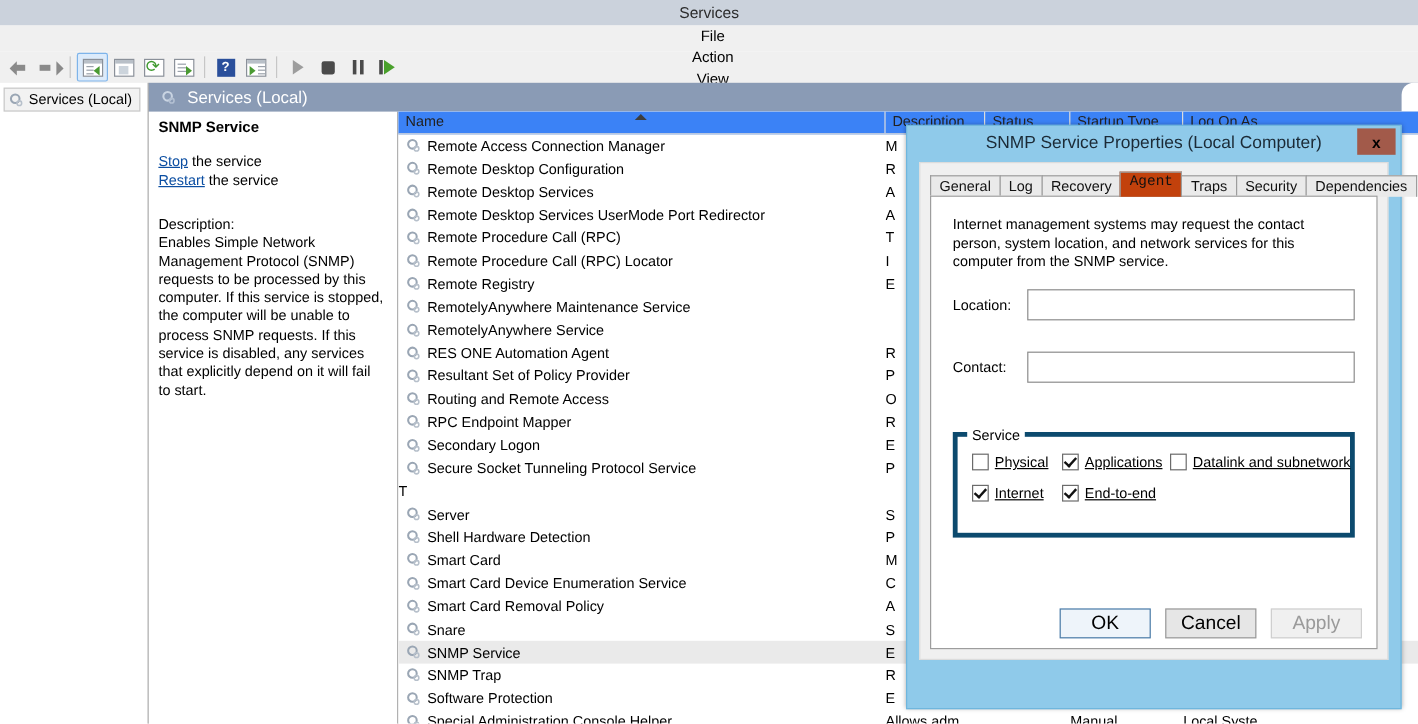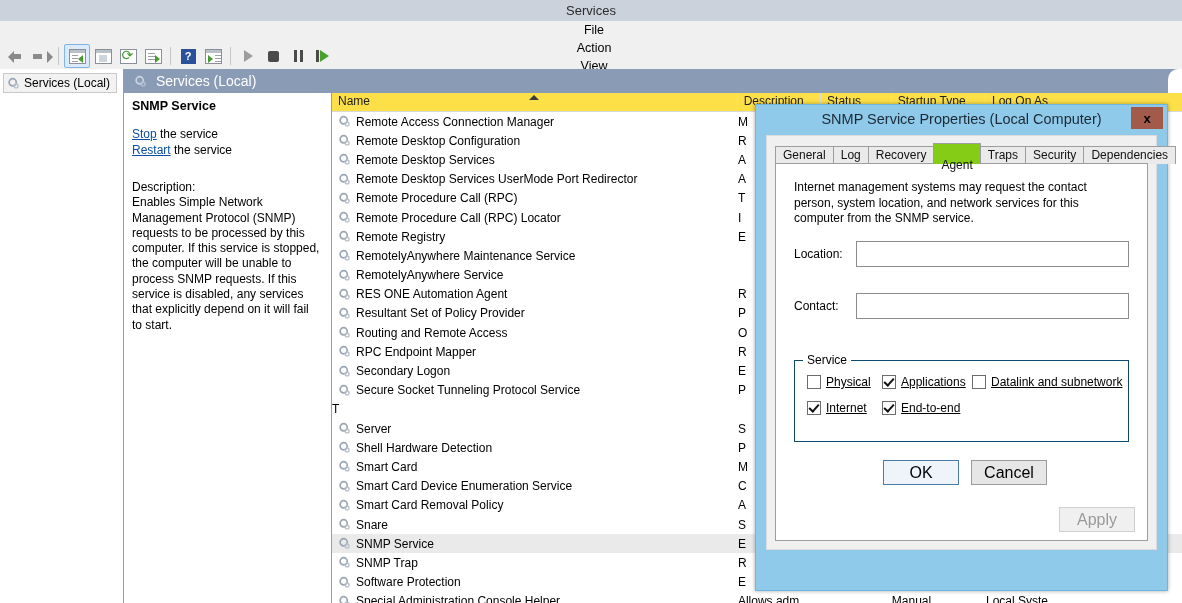--- a/index.html
+++ b/index.html
@@ -81,21 +81,21 @@
   .panes{flex:1;display:flex;min-height:0;}
 
   .detail{width:208px;padding:6px 10px 6px 8px;box-sizing:border-box;border-right:1px solid #9e9e9e;background:#fff;}
   .detail .svcname{font-weight:bold;font-size:12.5px;margin-bottom:14px;}
   .detail a{color:#0b4ea2;text-decoration:underline;cursor:pointer;display:inline;}
   .detail .lnrow{margin-bottom:1px;font-size:12px;line-height:15px;}
   .detail .desc{margin-top:22px;font-size:12px;line-height:15.3px;}
 
   
   .list{flex:1;display:flex;flex-direction:column;min-width:0;background:#fff;position:relative;}
-  .cols{height:18px;display:flex;background:#fde047;border-bottom:1px solid #d9d9d9;font-size:12px;}
+  .cols{height:18px;display:flex;background:#3b82f6;border-bottom:1px solid #d9d9d9;font-size:12px;}
   .col{border-right:1px solid #dcdcdc;padding:1px 0 0 6px;box-sizing:border-box;position:relative;color:#222;}
   .col .sortarrow{position:absolute;left:50%;top:2px;transform:translateX(-50%);
     width:0;height:0;border-left:5px solid transparent;border-right:5px solid transparent;border-bottom:5px solid #3d3d3d;}
   .c-name{width:414px;}
   .c-desc{width:85px;}
   .c-status{width:72px;}
   .c-startup{width:96px;}
   .c-logon{width:200px;border-right:none;}
   .rows{flex:1;overflow:hidden;}
   .row{height:19.2px;display:flex;align-items:center;font-size:12px;}
@@ -115,44 +115,44 @@
     background:#8fcaea;border:1px solid #6fb6dd;box-sizing:border-box;
     box-shadow:0 0 4px rgba(0,0,0,.35);}
   .dlg .dtitle{height:28px;display:flex;align-items:center;justify-content:center;position:relative;}
   .dlg .dtitle span{font-size:14.5px;color:#1b2a36;}
   .dlg .closebtn{position:absolute;right:4px;top:2px;width:32px;height:22px;background:#a25a4a;
     color:#000;font-size:13px;font-weight:bold;display:flex;align-items:center;justify-content:center;cursor:pointer;}
   .dlg .dbody{position:absolute;left:10px;top:30px;right:10px;bottom:40px;background:#f0f0f0;border:1px solid #dcdcdc;box-sizing:border-box;}
   .tabs{position:absolute;left:8px;top:8px;right:8px;height:20px;display:flex;align-items:flex-end;font-size:12px;}
   .tab{border:1px solid #9d9d9d;border-bottom:none;background:#eaeaea;padding:1px 7px 2px 7px;margin-right:-1px;
     height:18px;box-sizing:border-box;cursor:pointer;color:#111;}
-  .tab.active{background:#84cc16;height:21px;padding-top:14px;position:relative;z-index:3;}
+  .tab.active{background:#c2410c;height:21px;padding-top:0;position:relative;z-index:3;font-family:Liberation Mono, monospace;}
   .tabpanel{position:absolute;left:8px;top:27px;right:8px;bottom:8px;background:#fff;border:1px solid #9d9d9d;box-sizing:border-box;}
   .tabpanel .intro{padding:16px 18px 0 18px;font-size:12px;line-height:15.5px;color:#000;}
   .fldrow{display:flex;align-items:center;padding-left:18px;margin-top:14px;}
   .fldrow.first{margin-top:26px;}
   .fldlabel{width:62px;font-size:12px;}
   .fld{flex:1;height:22px;border:1px solid #8c8c8c;background:#fff;margin-right:18px;}
-  .group{position:absolute;left:18px;right:18px;top:196px;height:80px;border:1px solid #0c4a6e;}
+  .group{position:absolute;left:18px;right:18px;top:196px;height:80px;border:4px solid #0c4a6e;}
   .group .glabel{position:absolute;left:8px;top:-8px;background:#fff;padding:0 4px;font-size:12px;}
   .cbrow{position:absolute;left:12px;display:flex;align-items:center;font-size:12px;}
   .cbrow.r1{top:14px;}
   .cbrow.r2{top:40px;}
   .cb{display:flex;align-items:center;cursor:pointer;}
   .box{width:12px;height:12px;border:1px solid #6b6b6b;background:#fff;display:inline-block;position:relative;margin-right:5px;}
   .box.on::after{content:"";position:absolute;left:3px;top:0px;width:4px;height:8px;
     border:solid #111;border-width:0 2px 2px 0;transform:rotate(42deg);}
   .cb .lb{white-space:nowrap;text-decoration:underline;}
   .w1{width:75px;}
   .w2{width:90px;}
   .btnbar{position:absolute;right:12px;bottom:8px;display:flex;gap:12px;}
   .dbtn{width:74px;height:23px;border:1px solid #9a9a9a;background:#e6e6e6;font-size:16px;
     display:flex;align-items:center;justify-content:center;cursor:pointer;color:#000;}
   .dbtn.default{border:1px solid #4a7ba7;background:#eef4fa;}
-  .dbtn.disabled{color:#9a9a9a;background:#f0f0f0;border-color:#cfcfcf;cursor:default;margin-top:47px;}
+  .dbtn.disabled{color:#9a9a9a;background:#f0f0f0;border-color:#cfcfcf;cursor:default;}
 </style>
 </head>
 <body>
 
 <div class="app">
 
   <div class="titlebar">
     <div class="title">Services</div>
   </div>
 

